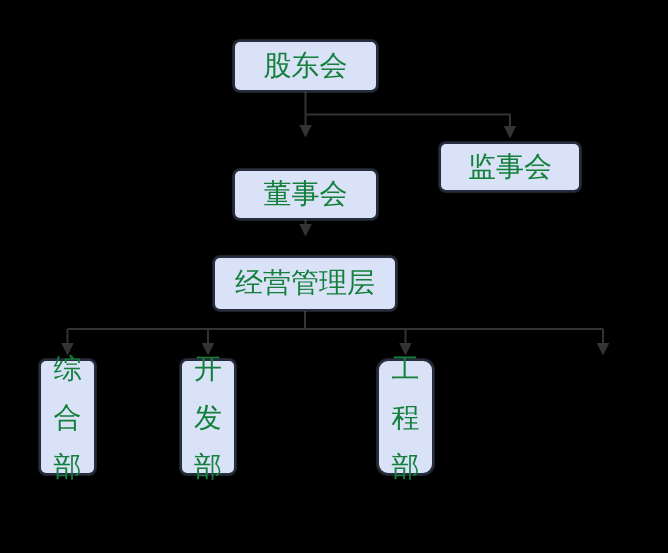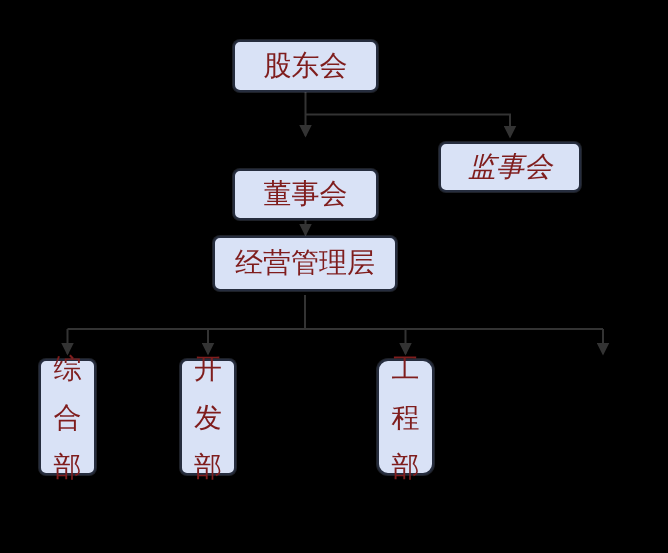--- a/index.html
+++ b/index.html
@@ -21,33 +21,33 @@
     top: 0;
     width: 668px;
     height: 553px;
   }
   .node {
     position: absolute;
     box-sizing: border-box;
     background: #d9e2f6;
     border: 2px solid #262d3e;
     border-radius: 7px;
-    color: #7f1d1d;
+    color: #15803d;
     display: flex;
     align-items: center;
     justify-content: center;
     text-align: center;
     font-size: 28px;
     line-height: 1.1;
     box-shadow: 0 0 0 1px rgba(120,130,160,0.25);
   }
   .node-shareholders { left: 233px; top: 40px;  width: 145px; height: 52px; }
   .node-board        { left: 233px; top: 141px; width: 145px; height: 51px; margin-top: 28px; }
-  .node-supervisory  { left: 439px; top: 142px; width: 142px; height: 50px; font-style: italic; }
-  .node-management   { left: 213px; top: 236px; width: 184px; height: 55px; }
+  .node-supervisory  { left: 439px; top: 142px; width: 142px; height: 50px; }
+  .node-management   { left: 213px; top: 256px; width: 184px; height: 55px; }
   .dept { top: 359px; width: 57px; height: 116px; font-size: 28px; }
   .dept .label {
     display: block;
     width: 100%;
     word-break: break-all;
     line-height: 49px;
     text-align: center;
   }
   .node-dept-general     { left: 39px; }
   .node-dept-development { left: 180px; width: 56px; align-items: center; }

